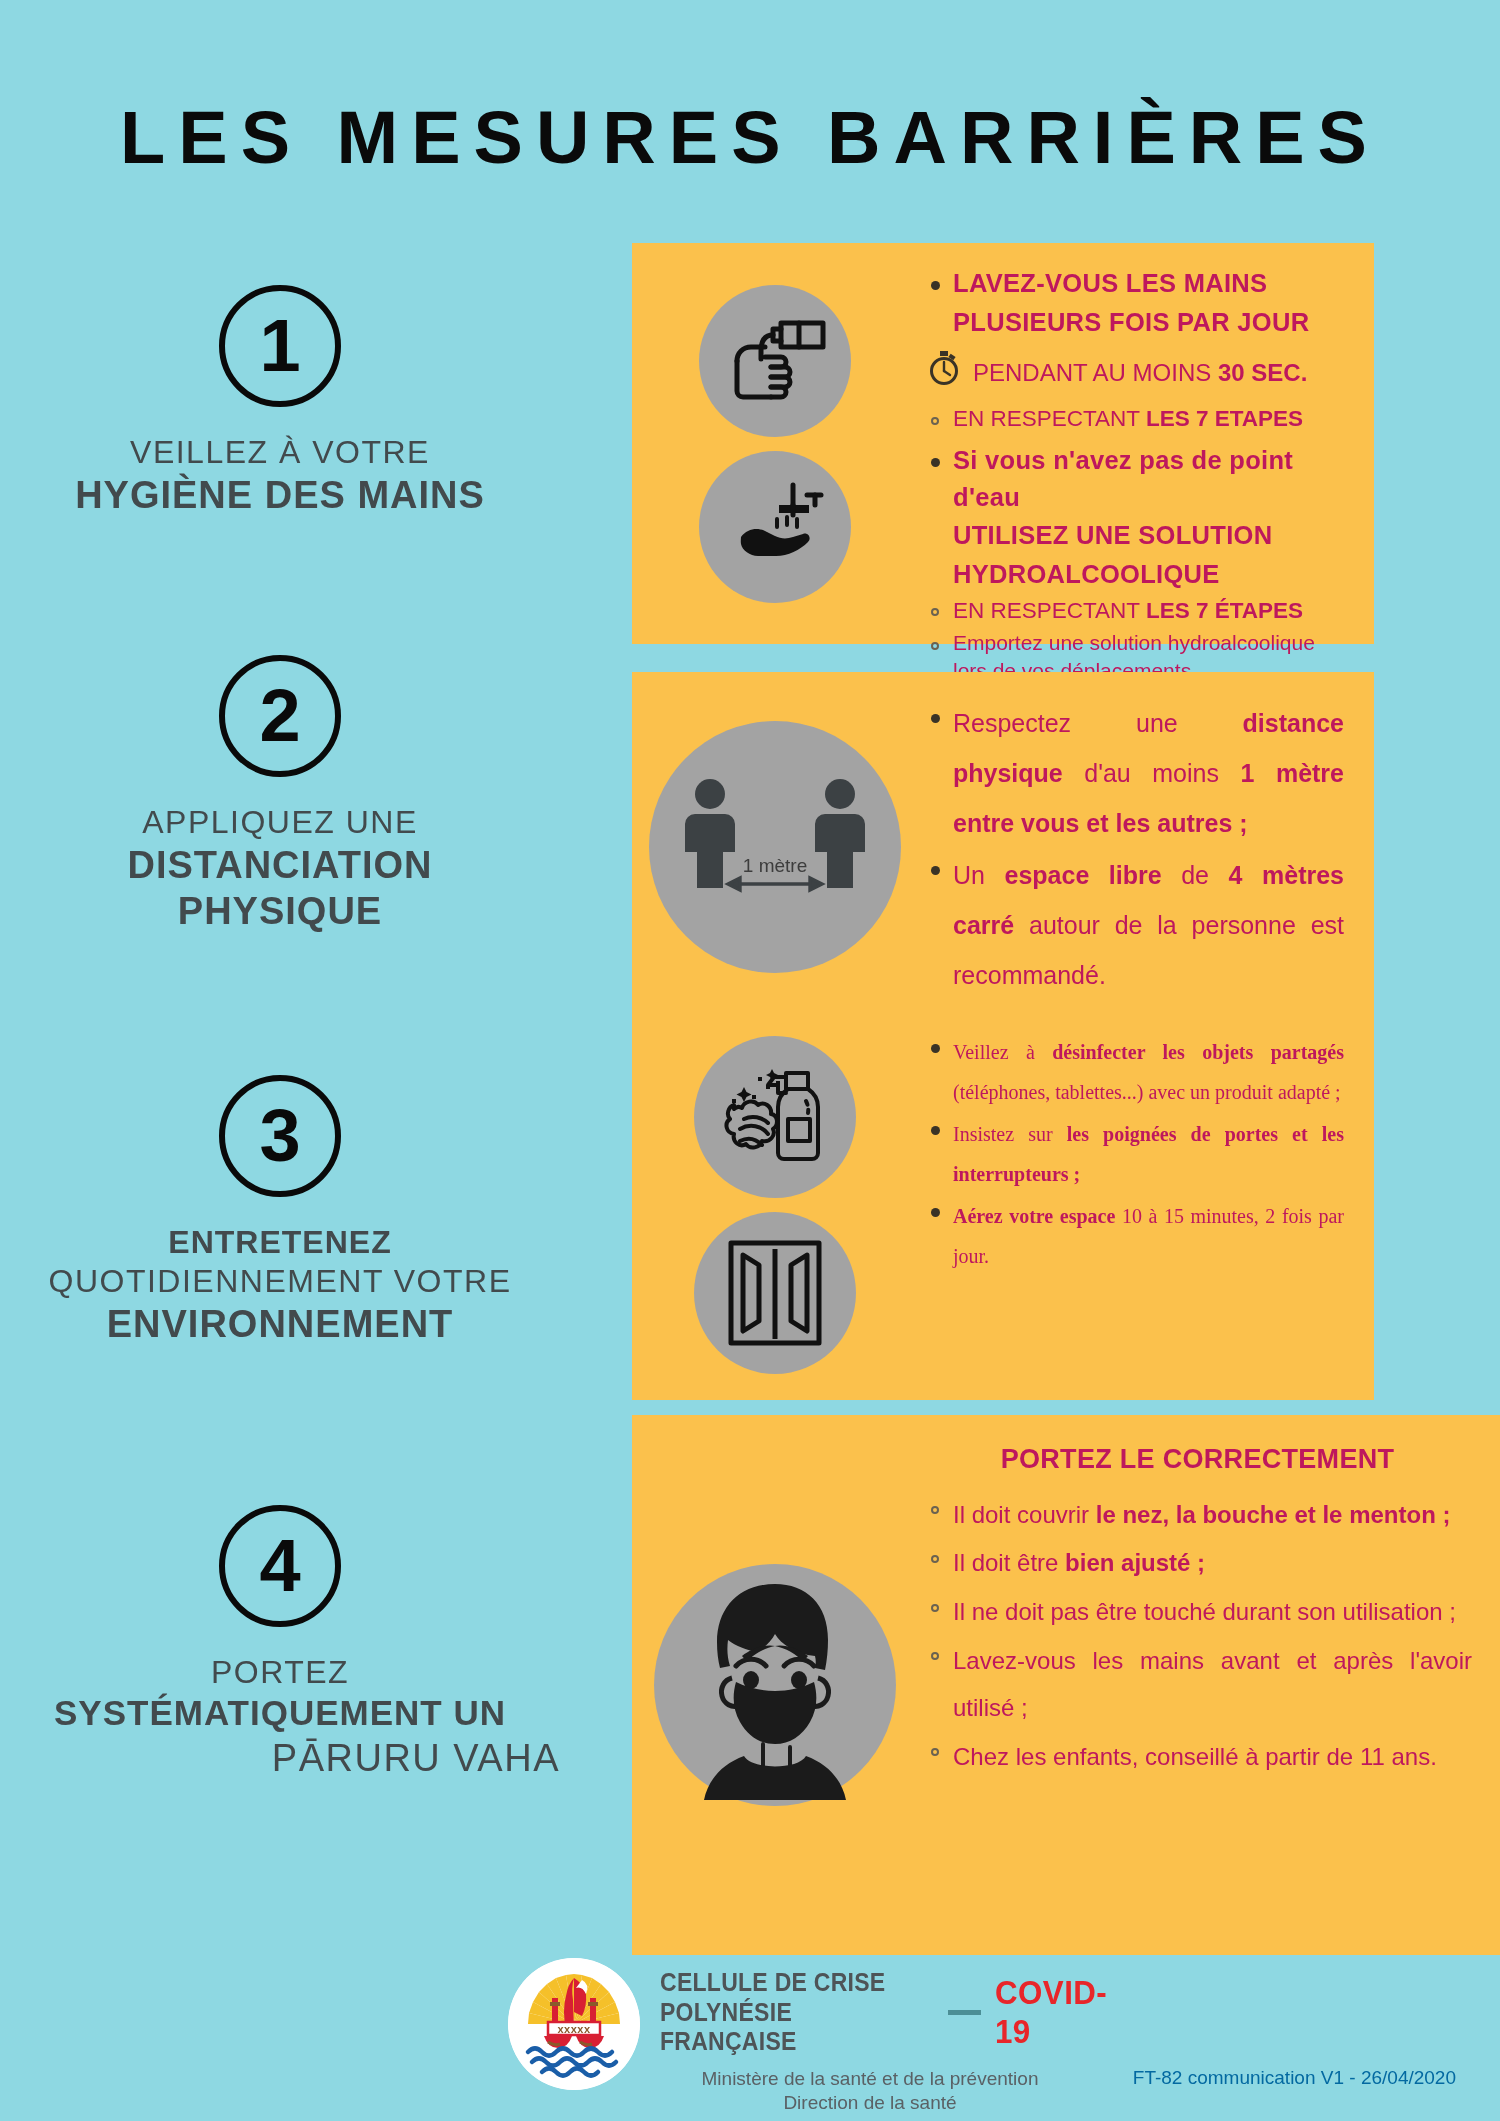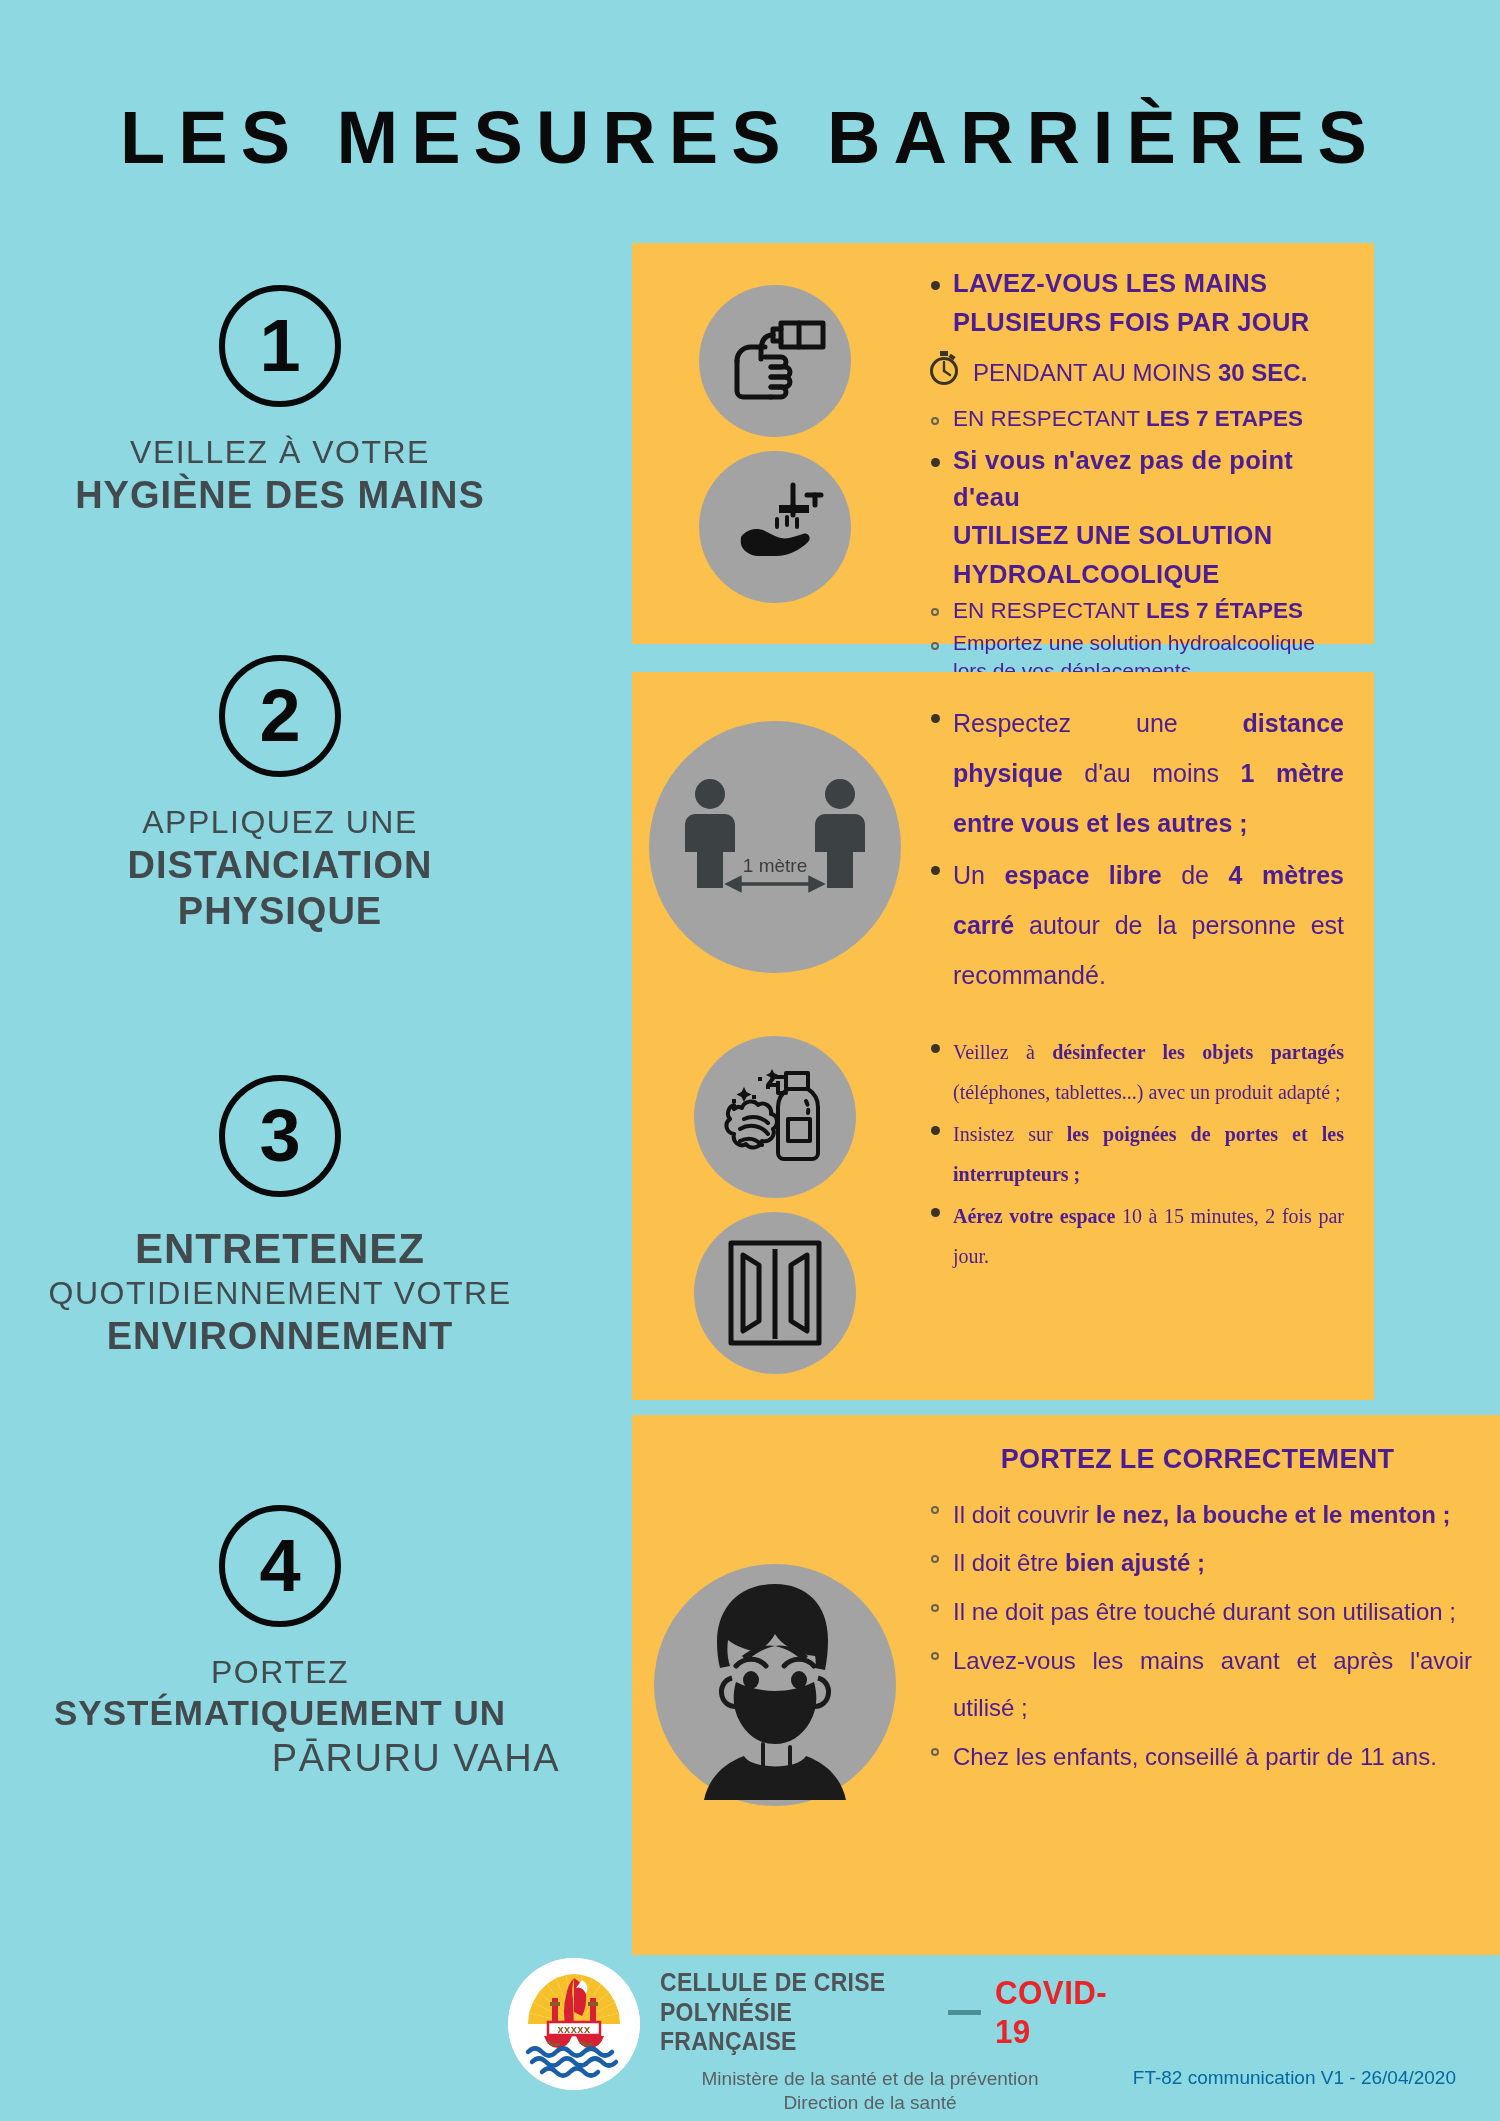--- a/index.html
+++ b/index.html
@@ -54,21 +54,21 @@
   }
   .circle-ico{
     background:#a3a3a3;border-radius:50%;
     display:flex;align-items:center;justify-content:center;
     flex:none;
   }
   .panel-text{
     flex:1 1 auto;
     padding:18px 30px 18px 6px;
     box-sizing:border-box;
-    color:#4c1d95;
+    color:#be185d;
   }
 
   
   ul.blist{list-style:none;margin:0;padding:0;}
   ul.blist > li{position:relative;padding-left:30px;margin:0 0 2px 0;}
   li.filled::before{
     content:"";position:absolute;left:8px;top:.62em;
     width:9px;height:9px;border-radius:50%;background:#3a3326;
   }
   li.hollow::before{
@@ -232,21 +232,21 @@
       <ul class="blist">
         <li class="filled just">Respectez une <b>distance physique</b> d'au moins <b>1 mètre entre vous et les autres ;</b></li>
         <li class="filled just">Un <b>espace libre</b> de <b>4 mètres carré</b> autour de la personne est recommandé.</li>
       </ul>
     </div>
   </div>
 
   <div class="step-left" style="top:1075px;">
     <div class="num-circle">3</div>
     <div class="step-caption">
-      <span class="cap-line cap-bold" style="font-size:42px;">ENTRETENEZ</span>
+      <span class="cap-line cap-bold" style="font-size:32px;">ENTRETENEZ</span>
       <span class="cap-line cap-reg">QUOTIDIENNEMENT VOTRE</span>
       <span class="cap-line cap-bold">ENVIRONNEMENT</span>
     </div>
   </div>
 
   <div class="panel" id="panel3" style="left:632px;top:1010px;width:742px;height:390px;">
     <div class="panel-icons">
       <div class="circle-ico" style="width:162px;height:162px;">
         <svg width="122" height="112" viewBox="0 0 122 112" aria-hidden="true">
           <g fill="none" stroke="#111" stroke-width="4" stroke-linejoin="round" stroke-linecap="round">

